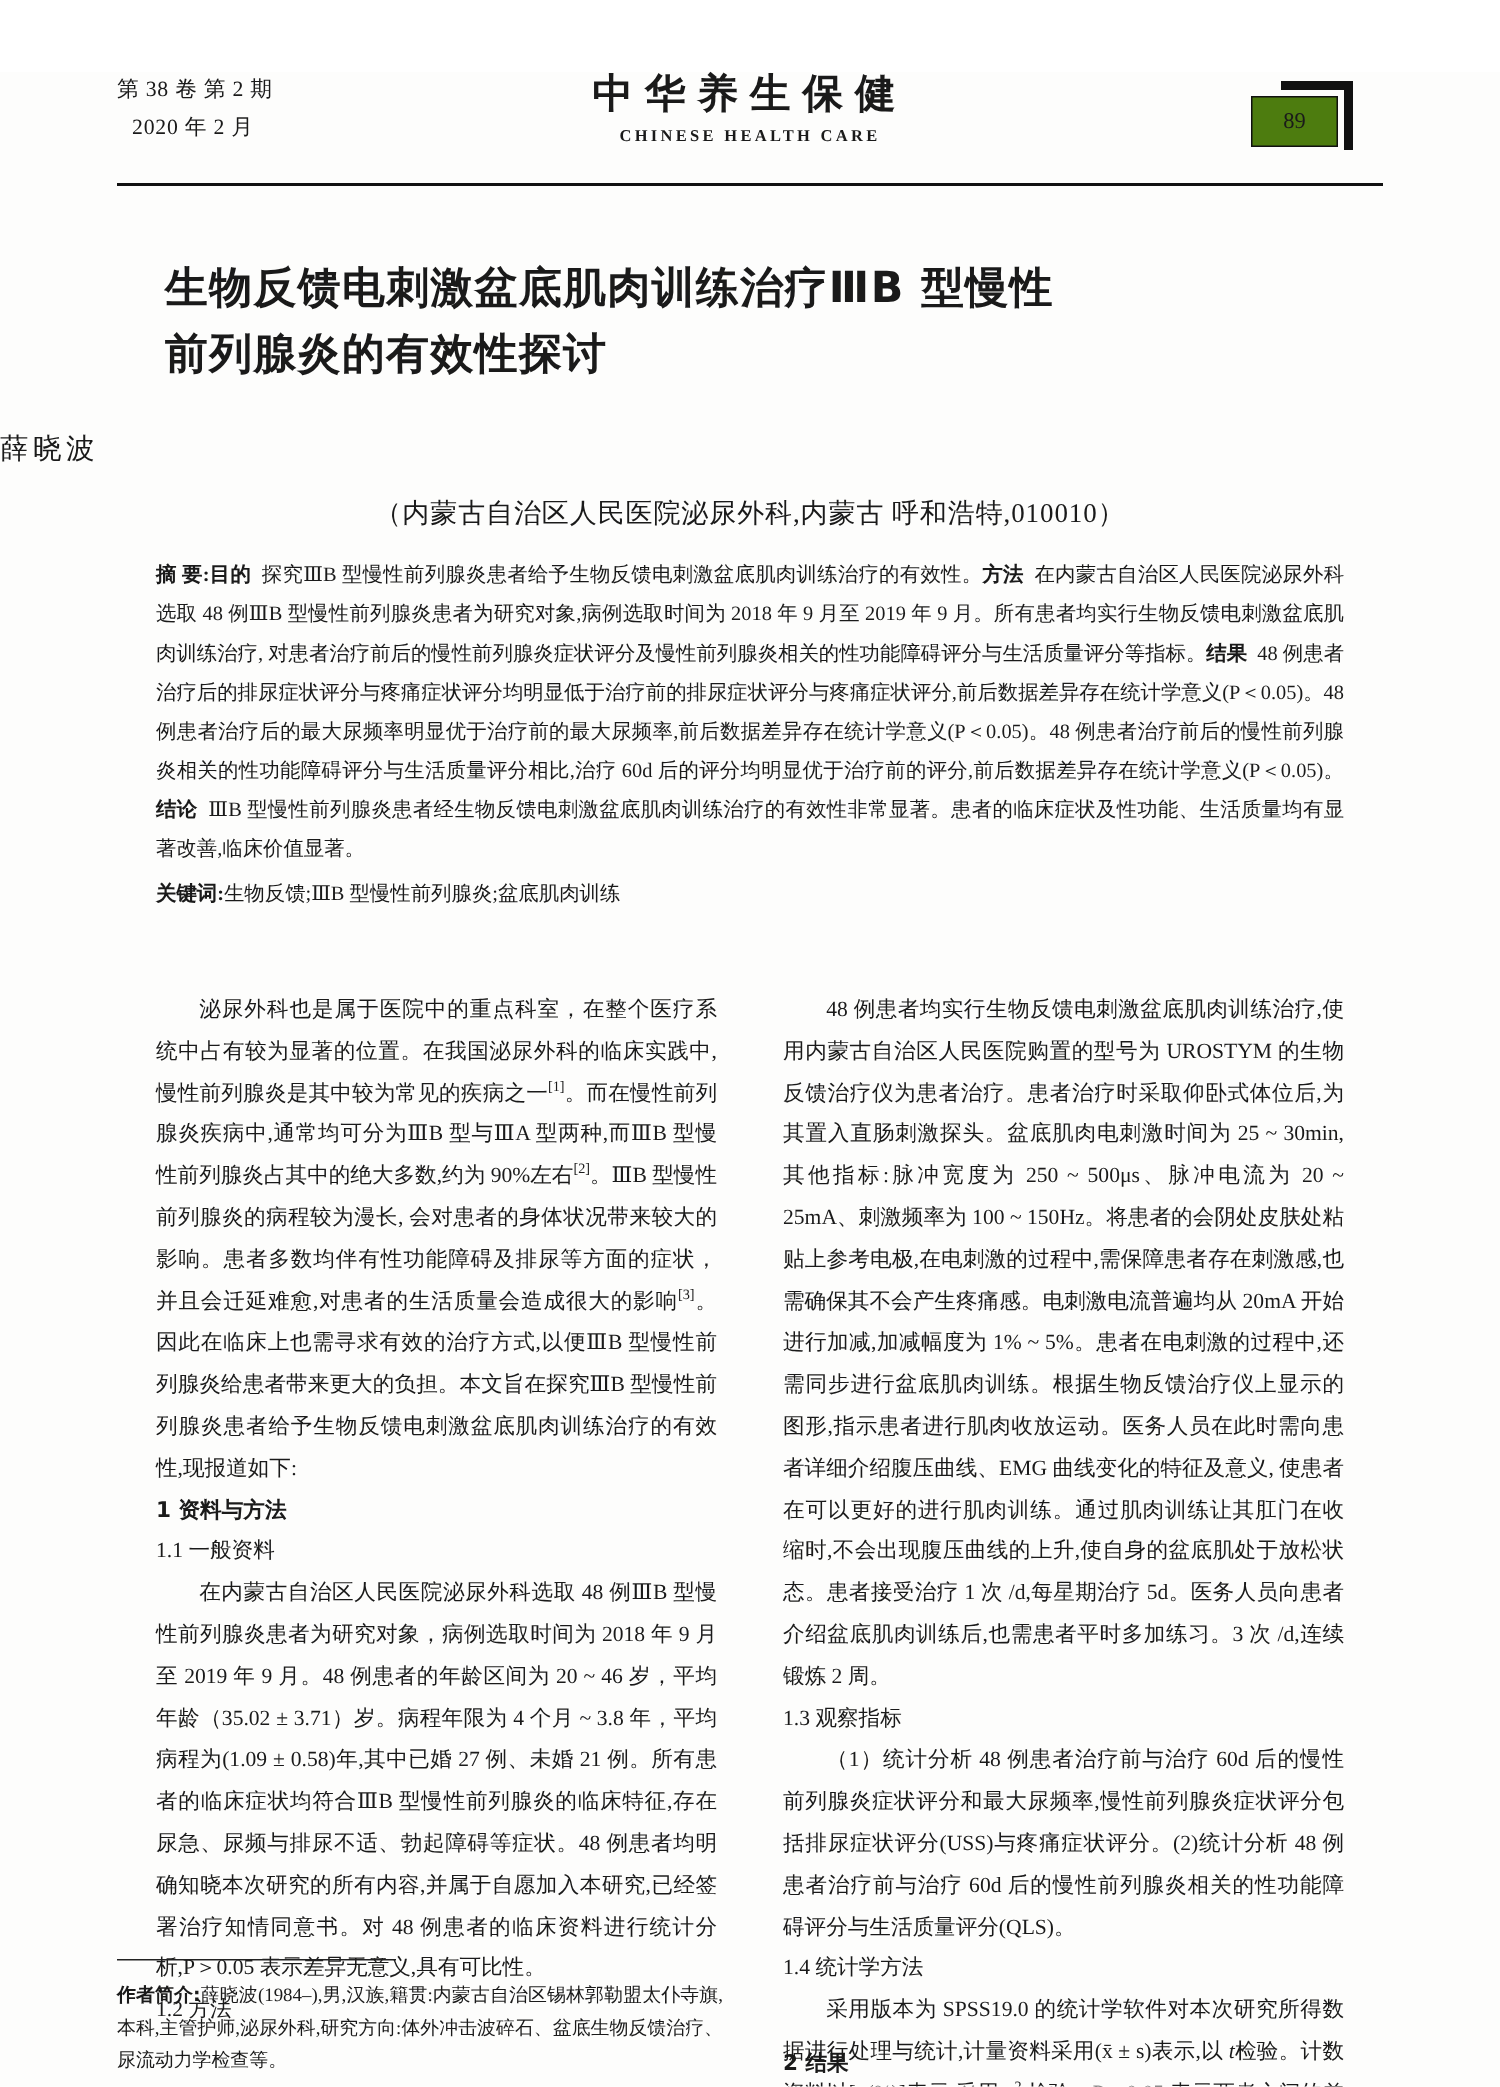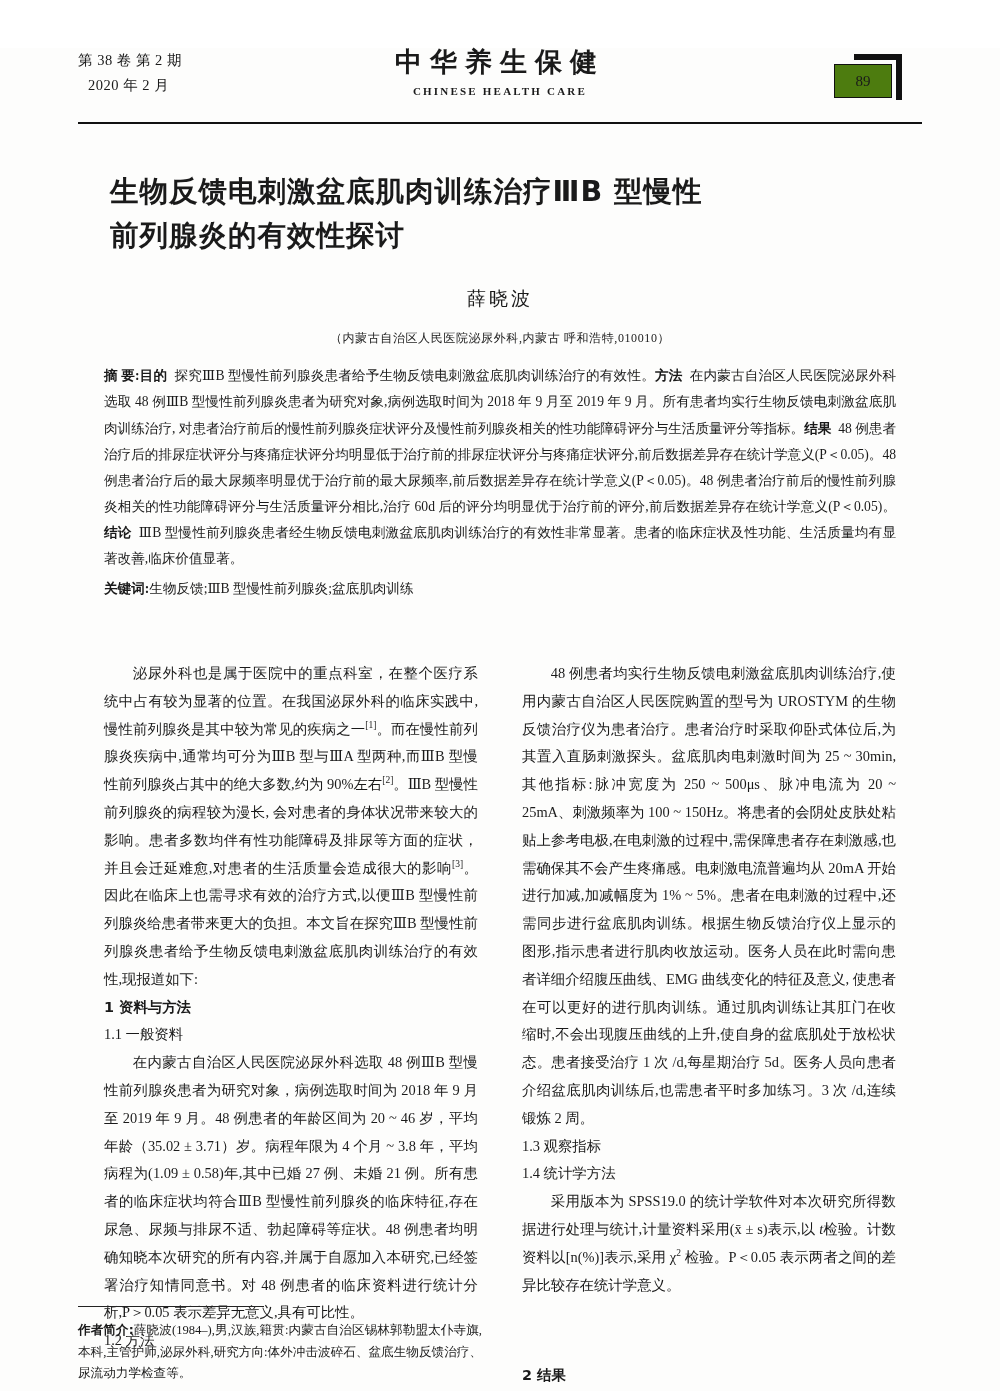--- a/index.html
+++ b/index.html
@@ -107,28 +107,27 @@
     margin: 46px 110px 0 110px;
     text-align: left;
     font-family: "DejaVu Sans", "Liberation Sans", sans-serif;
     font-size: 28.5px;
     font-weight: bold;
     line-height: 1.55;
     letter-spacing: 1px;
   }
   .author {
     margin-top: 28px;
-    text-align: center;
     font-size: 19px;
     letter-spacing: 3px;
   }
   .affiliation {
     margin-top: 18px;
     text-align: center;
-    font-size: 12px;
+    font-size: 18px;
     letter-spacing: 0.6px;
   }
 
   
   .abstract-block {
     margin: 16px 104px 0 104px;
     font-size: 13.6px;
     line-height: 1.92;
     text-align: justify;
     text-justify: inter-ideograph;
@@ -248,20 +247,21 @@
 
       <p class="sec-h">1  资料与方法</p>
       <p class="sub-h">1.1  一般资料</p>
       <p class="indent">在内蒙古自治区人民医院泌尿外科选取 48 例ⅢB 型慢性前列腺炎患者为研究对象，病例选取时间为 2018 年 9 月至 2019 年 9 月。48 例患者的年龄区间为 20 ~ 46 岁，平均年龄（35.02 ± 3.71）岁。病程年限为 4 个月 ~ 3.8 年，平均病程为(1.09 ± 0.58)年,其中已婚 27 例、未婚 21 例。所有患者的临床症状均符合ⅢB 型慢性前列腺炎的临床特征,存在尿急、尿频与排尿不适、勃起障碍等症状。48 例患者均明确知晓本次研究的所有内容,并属于自愿加入本研究,已经签署治疗知情同意书。对 48 例患者的临床资料进行统计分析,P＞0.05 表示差异无意义,具有可比性。</p>
       <p class="sub-h">1.2  方法</p>
     </div>
 
     <div class="col">
       <p class="indent">48 例患者均实行生物反馈电刺激盆底肌肉训练治疗,使用内蒙古自治区人民医院购置的型号为 UROSTYM 的生物反馈治疗仪为患者治疗。患者治疗时采取仰卧式体位后,为其置入直肠刺激探头。盆底肌肉电刺激时间为 25 ~ 30min,其他指标:脉冲宽度为 250 ~ 500μs、脉冲电流为 20 ~ 25mA、刺激频率为 100 ~ 150Hz。将患者的会阴处皮肤处粘贴上参考电极,在电刺激的过程中,需保障患者存在刺激感,也需确保其不会产生疼痛感。电刺激电流普遍均从 20mA 开始进行加减,加减幅度为 1% ~ 5%。患者在电刺激的过程中,还需同步进行盆底肌肉训练。根据生物反馈治疗仪上显示的图形,指示患者进行肌肉收放运动。医务人员在此时需向患者详细介绍腹压曲线、EMG 曲线变化的特征及意义, 使患者在可以更好的进行肌肉训练。通过肌肉训练让其肛门在收缩时,不会出现腹压曲线的上升,使自身的盆底肌处于放松状态。患者接受治疗 1 次 /d,每星期治疗 5d。医务人员向患者介绍盆底肌肉训练后,也需患者平时多加练习。3 次 /d,连续锻炼 2 周。</p>
       <p class="sub-h">1.3  观察指标</p>
+      <p class="indent">（1）统计分析 48 例患者治疗前与治疗 60d 后的慢性前列腺炎症状评分和最大尿频率,慢性前列腺炎症状评分包括排尿症状评分(USS)与疼痛症状评分。(2)统计分析 48 例患者治疗前与治疗 60d 后的慢性前列腺炎相关的性功能障碍评分与生活质量评分(QLS)。</p>
       <p class="sub-h">1.4  统计学方法</p>
       <p class="indent"><span>采用版本为 SPSS19.0 的统计学软件对本次研究所得数据进行处理与统计,计量资料采用(x̄ ± s)表示,以 </span><span class="ital">t</span><span>检验。计数资料以[n(%)]表示,采用 χ</span><sup class="ref">2</sup><span> 检验。P＜0.05 表示两者之间的差异比较存在统计学意义。</span></p>
     </div>
   </div>
 
   <div class="footnote-wrap">
     <div class="fn-rule"></div>
     <div class="footnote"><span class="lbl">作者简介:</span><span>薛晓波(1984–),男,汉族,籍贯:内蒙古自治区锡林郭勒盟太仆寺旗,本科,主管护师,泌尿外科,研究方向:体外冲击波碎石、盆底生物反馈治疗、尿流动力学检查等。</span></div>
   </div>
 

